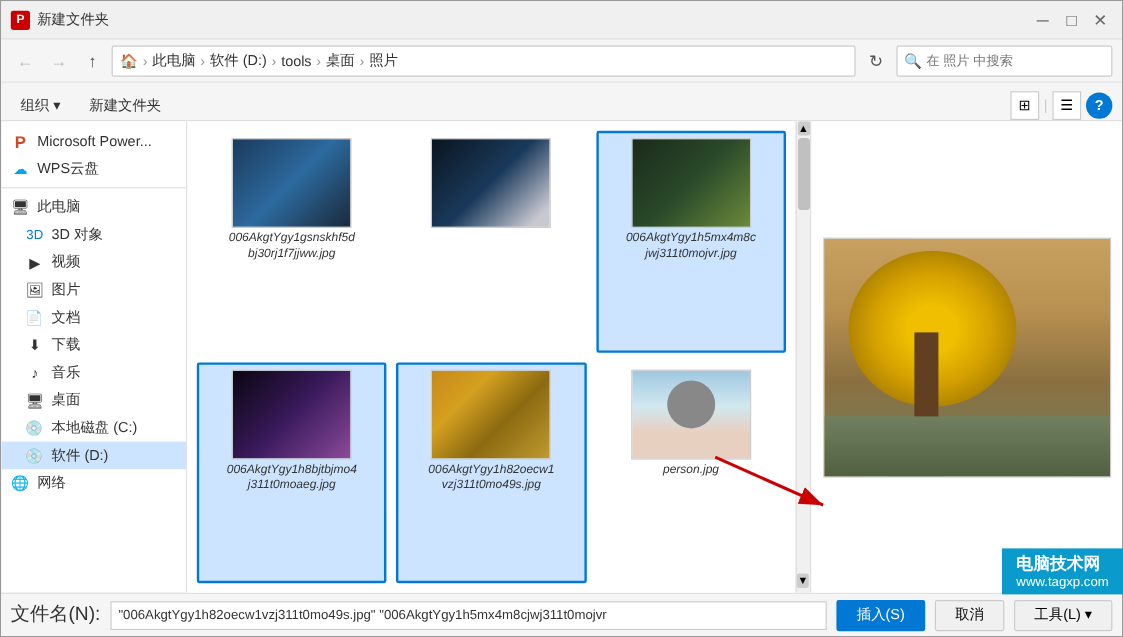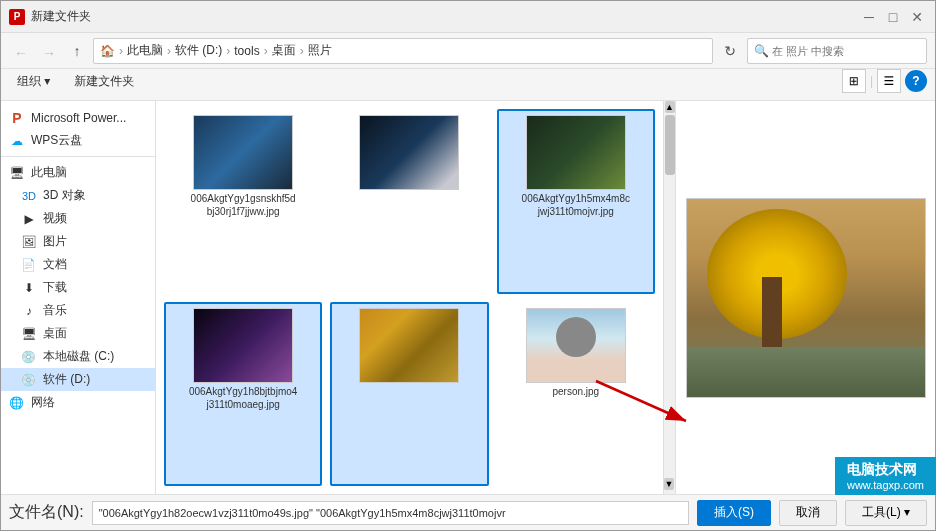--- a/index.html
+++ b/index.html
@@ -97,21 +97,21 @@
     }
     .search-input {
       border: none; outline: none; font-size: 11px; color: #999;
       width: 100%; background: transparent;
     }
 
     .toolbar2 {
       background: #f5f5f5;
       height: 32px;
       display: flex;
-      align-items: flex-start;
+      align-items: flex-end;
       padding: 0 8px;
       border-bottom: 1px solid #e0e0e0;
       gap: 8px;
     }
     .toolbar2-btn {
       height: 24px; padding: 0 8px;
       border: none; background: transparent; cursor: pointer;
       font-size: 12px; color: #333; display: flex; align-items: center; gap: 3px;
       border-radius: 2px;
     }
@@ -167,21 +167,21 @@
       grid-template-columns: repeat(3, 1fr);
       gap: 8px;
       padding: 8px;
       overflow-y: auto;
       background: white;
     }
 
     .file-item {
       display: flex; flex-direction: column; align-items: center;
       padding: 4px; cursor: pointer; border: 2px solid transparent;
-      border-radius: 2px; gap: 2px;
+      border-radius: 2px; gap: 2px; font-style: italic;
     }
     .file-item.selected { background: #cce4ff; border-color: #0078d4; }
 
     .file-thumb {
       width: 100px; height: 75px;
       background: #ddd;
       overflow: hidden;
       display: flex; align-items: center; justify-content: center;
       border: 1px solid #ccc;
     }
@@ -418,20 +418,21 @@
           <span class="file-name">006AkgtYgy1h5mx4m8cjwj311t0mojvr.jpg</span>
         </div>
 
         <div class="file-item selected">
           <div class="file-thumb thumb-5"></div>
           <span class="file-name">006AkgtYgy1h8bjtbjmo4j311t0moaeg.jpg</span>
         </div>
 
         <div class="file-item selected">
           <div class="file-thumb thumb-6"></div>
+          <span class="file-name">006AkgtYgy1h82oecw1vzj311t0mo49s.jpg</span>
         </div>
 
         <div class="file-item">
           <div class="file-thumb thumb-person">
             <div style="width:40px;height:40px;background:#888;border-radius:50%;margin:auto;margin-top:8px;"></div>
           </div>
           <span class="file-name">person.jpg</span>
         </div>
 
       </div>

